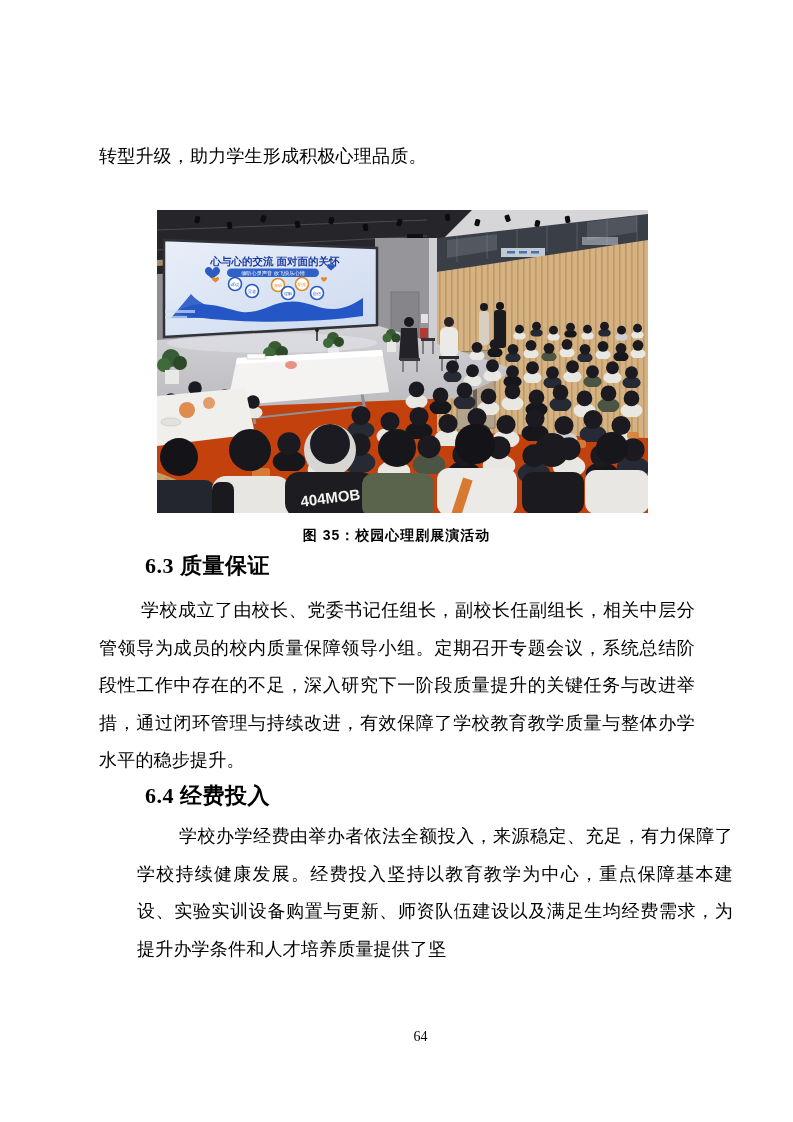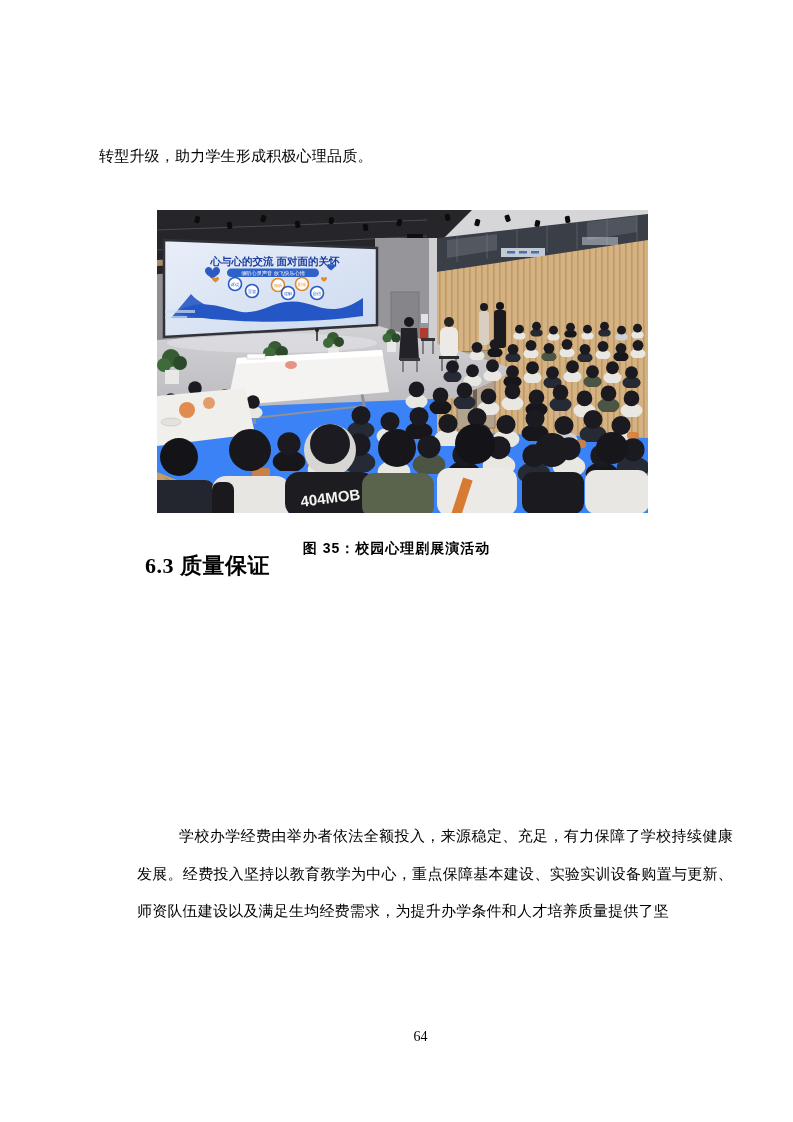--- a/index.html
+++ b/index.html
@@ -1,29 +1,29 @@
 <!DOCTYPE html>
 <html><head>
 <meta charset="utf-8">
 <style>
   html,body{margin:0;padding:0;background:#fff;}
   .page{position:relative;width:793px;height:1122px;background:#ffffff;overflow:hidden;
         font-family:"Liberation Serif","DejaVu Serif",serif;color:#000;}
-  .body-text{position:absolute;left:99px;width:596px;font-size:15px;line-height:37.5px;
+  .body-text{position:absolute;left:99px;width:596px;font-size:18px;line-height:37.5px;
              text-align:justify;letter-spacing:.2px;margin:0;}
   .intro{top:138px;text-align:left;}
   .indent{text-indent:42px;}
   .sec-h{position:absolute;left:145px;font-size:22px;font-weight:bold;margin:0;letter-spacing:.5px;}
   #h63{top:551px;}
   #p63{top:592px;}
   #h64{top:781px;}
   #p64{top:818px;margin-left:38px;}
-  .photo{position:absolute;left:157px;top:210px;width:491px;height:303px;overflow:hidden;background:#3b82f6;}
+  .photo{position:absolute;left:157px;top:210px;width:491px;height:303px;overflow:hidden;background:#c2410c;}
   .photo svg{display:block;}
-  .caption{position:absolute;top:540px;left:0;width:100%;text-align:center;font-size:14px;font-weight:bold;
+  .caption{position:absolute;top:527px;left:0;width:100%;text-align:center;font-size:14px;font-weight:bold;
            font-family:"Liberation Sans","DejaVu Sans",sans-serif;letter-spacing:1px;}
   .page-num{position:absolute;top:1029px;left:0;width:100%;text-align:center;font-size:14px;padding-left:24px;}
 </style>
 </head>
 <body>
 
 <div class="page">
 
   <p class="body-text intro">转型升级，助力学生形成积极心理品质。</p>
 
@@ -322,17 +322,19 @@
           <circle cx="455" cy="238" r="16" fill="#17161a"></circle>
             <rect x="428" y="260" width="64" height="44" rx="11" fill="#e9e7e3"></rect>
         </g>
       </g>
     </svg>
   </div>
 
   <div class="caption">图 35：校园心理剧展演活动</div>
 
   <h2 class="sec-h" id="h63">6.3 质量保证</h2>
-
+  <p class="body-text indent" id="p63">学校成立了由校长、党委书记任组长，副校长任副组长，相关中层分管领导为成员的校内质量保障领导小组。定期召开专题会议，系统总结阶段性工作中存在的不足，深入研究下一阶段质量提升的关键任务与改进举措，通过闭环管理与持续改进，有效保障了学校教育教学质量与整体办学水平的稳步提升。</p>
+
+  <h2 class="sec-h" id="h64">6.4 经费投入</h2>
   <p class="body-text indent" id="p64">学校办学经费由举办者依法全额投入，来源稳定、充足，有力保障了学校持续健康发展。经费投入坚持以教育教学为中心，重点保障基本建设、实验实训设备购置与更新、师资队伍建设以及满足生均经费需求，为提升办学条件和人才培养质量提供了坚</p>
 
   <div class="page-num">64</div>
 </div>
 
 </body></html>

